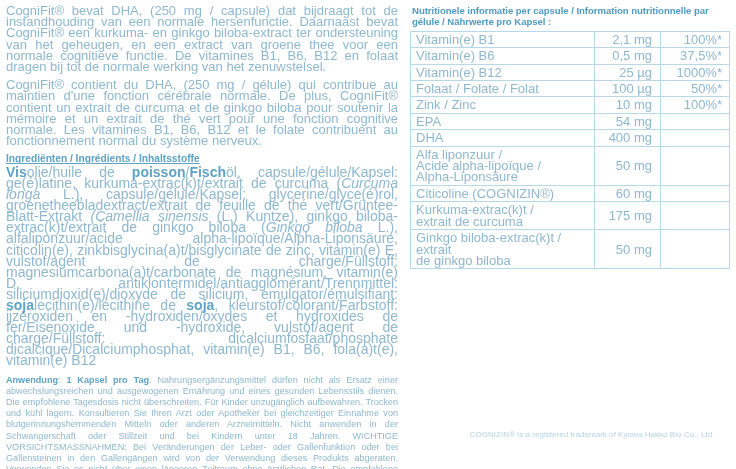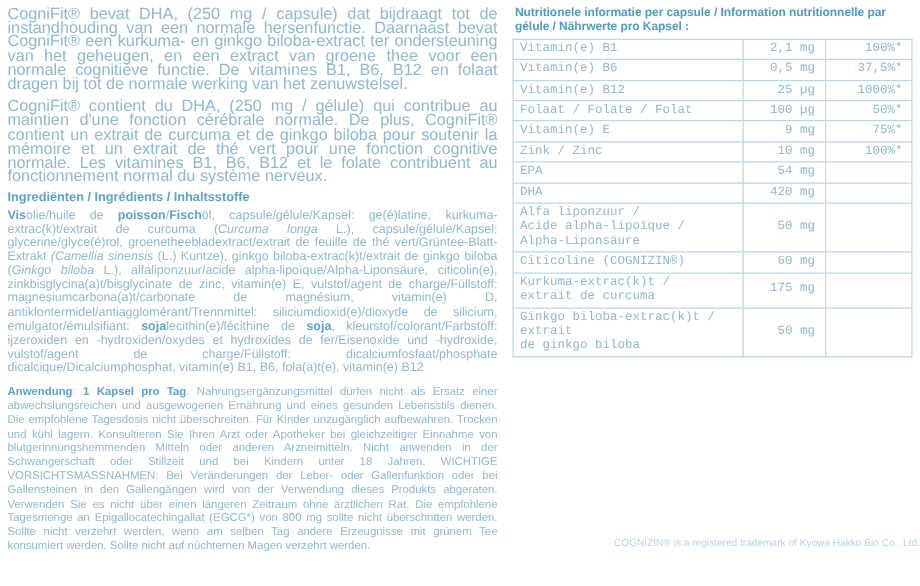--- a/index.html
+++ b/index.html
@@ -34,24 +34,25 @@
     margin: 0 0 7px 0;
   }
   .body-para:last-child { margin-bottom: 0; }
 
   .section-heading {
     font-size: 10.2px;
     line-height: 12.4px;
     font-weight: bold;
     color: #5fa3c4;
     margin: 0 0 1px 0;
+    text-decoration: underline;
   }
 
   .ingredients-body {
-    font-size: 10px;
+    font-size: 14px;
     line-height: 11.1px;
     text-align: justify;
     color: #8fb8cf;
     margin: 0 0 8px 0;
   }
   .ingredients-body b,
   .usage-body b { color: #5fa3c4; font-weight: bold; }
   .ingredients-body i { font-style: italic; }
 
   .usage-body {
@@ -80,26 +81,25 @@
   }
 
   #nutrition-table {
     border-collapse: collapse;
     width: 320px;
     table-layout: fixed;
     border: 1px solid #b8d8e8;
   }
   #nutrition-table td {
     border: 1px solid #b8d8e8;
-    font-size: 10px;
+    font-size: 13px;
     line-height: 11.4px;
     color: #8fb8cf;
     padding: 2px 5px 2px 5px;
     vertical-align: middle;
-    font-family: Liberation Mono, monospace;
   }
   #nutrition-table td.nutrient-name { text-align: left; }
   #nutrition-table td.nutrient-amount {
     text-align: right;
     width: 52px;
     padding-right: 8px;
     white-space: nowrap;
   }
   #nutrition-table td.nutrient-ri {
     text-align: right;
@@ -120,21 +120,21 @@
   }
 
   #trademark-note {
     position: absolute;
     left: 448px;
     top: 430px;
     width: 288px;
     font-size: 8.1px;
     line-height: 10px;
     color: #b5d4e4;
-    text-align: right;
+    text-align: center;
   }
 </style>
 </head>
 <body>
 
 <div id="left-column">
   <p class="body-para">CogniFit® bevat DHA, (250 mg / capsule) dat bijdraagt tot de instandhouding van een normale hersenfunctie. Daarnaast bevat CogniFit® een kurkuma- en ginkgo biloba-extract ter ondersteuning van het geheugen, en een extract van groene thee voor een normale cognitieve functie. De vitamines B1, B6, B12 en folaat dragen bij tot de normale werking van het zenuwstelsel.</p>
   <p class="body-para">CogniFit® contient du DHA, (250 mg / gélule) qui contribue au maintien d'une fonction cérébrale normale. De plus, CogniFit® contient un extrait de curcuma et de ginkgo biloba pour soutenir la mémoire et un extrait de thé vert pour une fonction cognitive normale. Les vitamines B1, B6, B12 et le folate contribuent au fonctionnement normal du système nerveux.</p>
 
   <h2 class="section-heading">Ingrediënten / Ingrédients / Inhaltsstoffe</h2>
@@ -162,37 +162,32 @@
           <td class="nutrient-name">Vitamin(e) B12</td>
           <td class="nutrient-amount">25 µg</td>
           <td class="nutrient-ri">1000%*</td>
         </tr>
         <tr>
           <td class="nutrient-name">Folaat / Folate / Folat</td>
           <td class="nutrient-amount">100 µg</td>
           <td class="nutrient-ri">50%*</td>
         </tr>
         <tr>
-          <td class="nutrient-name">Vitamin(e) E</td>
-          <td class="nutrient-amount">9 mg</td>
-          <td class="nutrient-ri">75%*</td>
-        </tr>
-        <tr>
           <td class="nutrient-name">Zink / Zinc</td>
           <td class="nutrient-amount">10 mg</td>
           <td class="nutrient-ri">100%*</td>
         </tr>
         <tr>
           <td class="nutrient-name">EPA</td>
           <td class="nutrient-amount">54 mg</td>
           <td class="nutrient-ri"></td>
         </tr>
         <tr>
           <td class="nutrient-name">DHA</td>
-          <td class="nutrient-amount">420 mg</td>
+          <td class="nutrient-amount">400 mg</td>
           <td class="nutrient-ri"></td>
         </tr>
         <tr>
           <td class="nutrient-name">Alfa liponzuur /<br>Acide alpha-lipoïque /<br>Alpha-Liponsäure</td>
           <td class="nutrient-amount">50 mg</td>
           <td class="nutrient-ri"></td>
         </tr>
         <tr>
           <td class="nutrient-name">Citicoline (COGNIZIN®)</td>
           <td class="nutrient-amount">60 mg</td>

